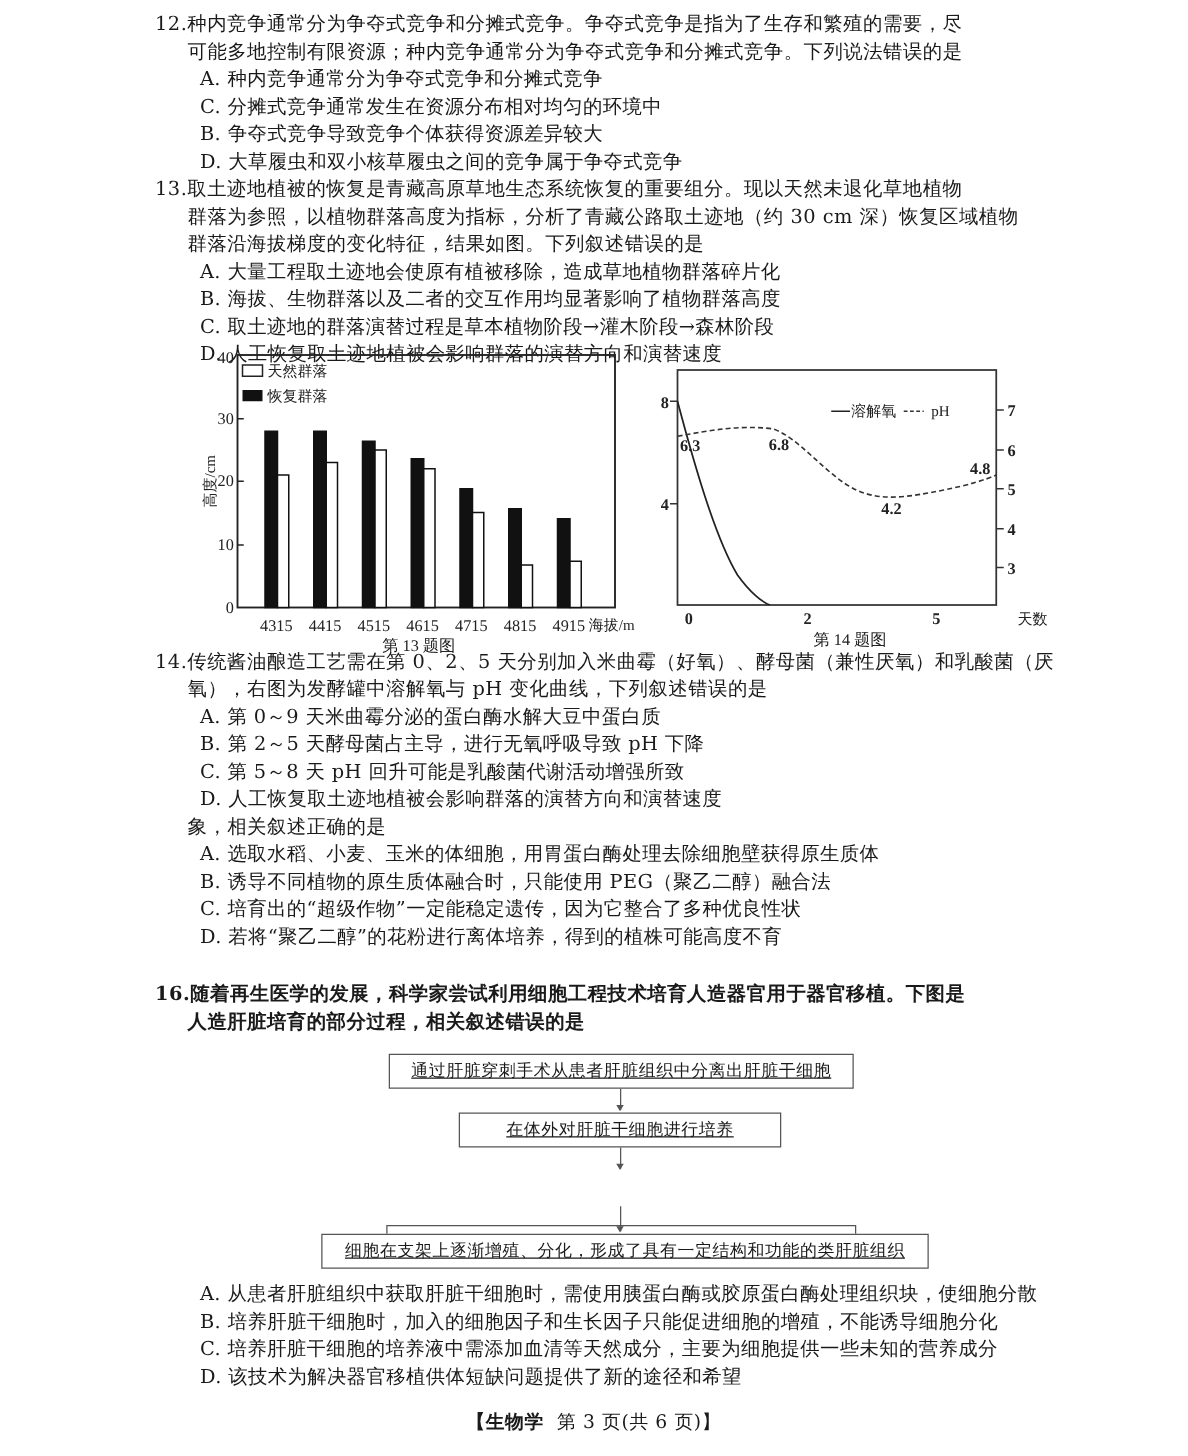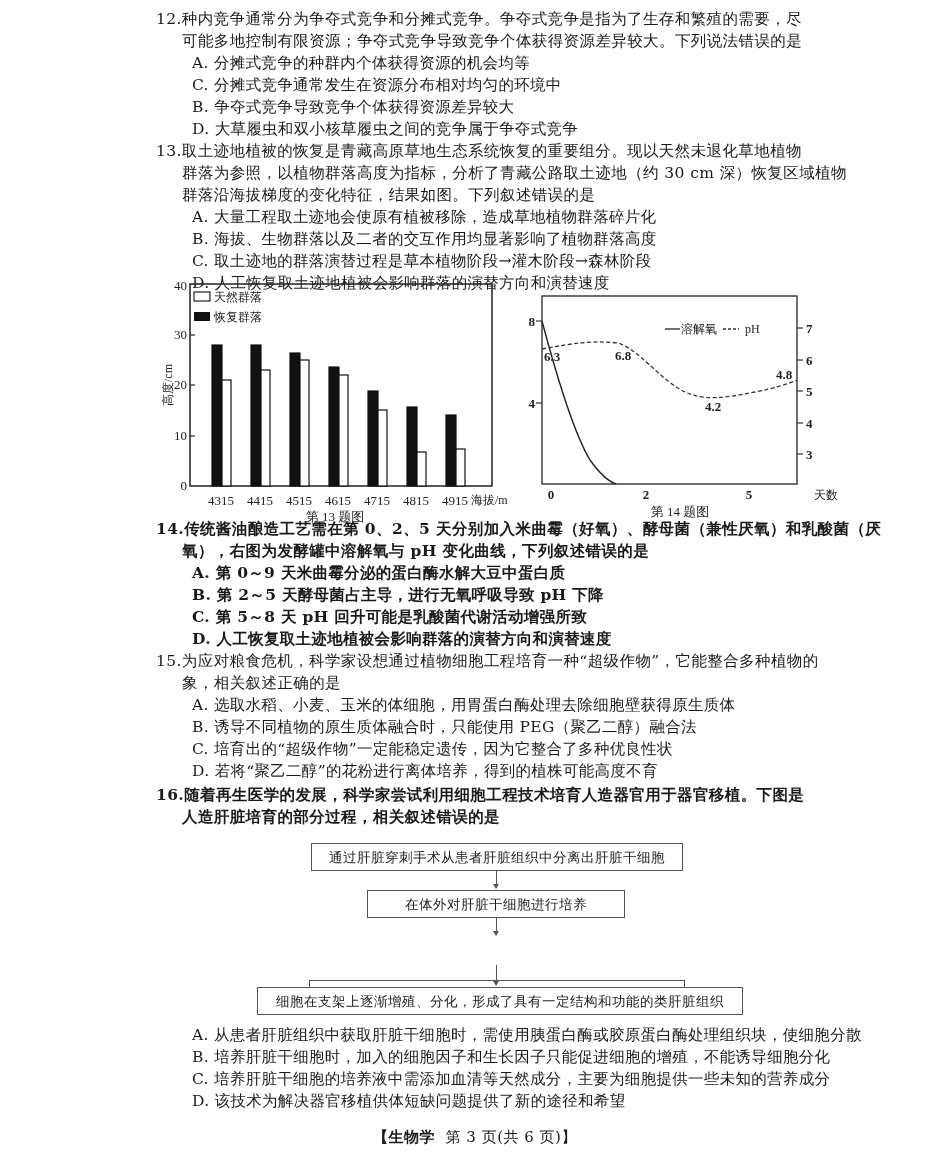--- a/index.html
+++ b/index.html
@@ -2,55 +2,56 @@
 <html><head>
 <meta charset="utf-8">
 <style>
   html, body { margin: 0; padding: 0; background: #ffffff; }
   body {
     width: 950px; height: 1165px; position: relative; overflow: hidden;
     font-family: "DejaVu Serif", "Liberation Serif", serif;
     color: #1a1a1a;
   }
   .page { position: absolute; left: 0; top: 0; width: 950px; height: 1165px; }
-  .q { position: absolute; left: 124px; width: 760px; font-size: 15.5px; line-height: 22px; margin-left: 32px; }
+  .q { position: absolute; left: 124px; width: 760px; font-size: 15.5px; line-height: 22px; }
   .stem-line { white-space: nowrap; letter-spacing: 0.4px; }
   .stem-cont { padding-left: 26px; white-space: nowrap; letter-spacing: 0.4px; }
   .opt { padding-left: 36px; white-space: nowrap; letter-spacing: 0.3px; }
 
   .fig { position: absolute; }
   .fig svg text { font-family: "Liberation Serif", "DejaVu Serif", serif; }
 
   .flow { position: absolute; left: 255px; top: 840px; width: 480px; }
   .flow-box {
     position: absolute; border: 1.2px solid #555; background: #fff;
     font-size: 13.5px; text-align: center; line-height: 26px; height: 26px; white-space: nowrap;
     letter-spacing: 0.5px;
+    text-decoration: underline;
   }
   .flow-arrow { position: absolute; width: 1px; background: #555; }
   .flow-arrow::after {
     content: ""; position: absolute; left: -3px; bottom: -1px;
     border-left: 3.5px solid transparent; border-right: 3.5px solid transparent;
     border-top: 5px solid #555;
   }
   .footer {
     position: absolute; left: 0; width: 950px; top: 1128px; text-align: center;
     font-size: 15px; letter-spacing: 0.5px;
   }
   .footer .b { font-weight: bold; }
 </style>
 </head>
 <body>
 
 <div class="page">
 
   <div class="q" style="top:8px;">
     <div class="stem-line"><span class="num">12.</span><span>种内竞争通常分为争夺式竞争和分摊式竞争。争夺式竞争是指为了生存和繁殖的需要，尽</span></div>
-    <div class="stem-cont">可能多地控制有限资源；争夺式竞争导致竞争个体获得资源差异较大。下列说法错误的是</div>
-    <div class="opt">A. 分摊式竞争的种群内个体获得资源的机会均等</div>
+    <div class="stem-cont">可能多地控制有限资源；种内竞争通常分为争夺式竞争和分摊式竞争。下列说法错误的是</div>
+    <div class="opt">A. 种内竞争通常分为争夺式竞争和分摊式竞争</div>
     <div class="opt">C. 分摊式竞争通常发生在资源分布相对均匀的环境中</div>
     <div class="opt">B. 争夺式竞争导致竞争个体获得资源差异较大</div>
     <div class="opt">D. 大草履虫和双小核草履虫之间的竞争属于争夺式竞争</div>
   </div>
 
   <div class="q" style="top:140px;">
     <div class="stem-line"><span class="num">13.</span><span>取土迹地植被的恢复是青藏高原草地生态系统恢复的重要组分。现以天然未退化草地植物</span></div>
     <div class="stem-cont">群落为参照，以植物群落高度为指标，分析了青藏公路取土迹地（约 30 cm 深）恢复区域植物</div>
     <div class="stem-cont">群落沿海拔梯度的变化特征，结果如图。下列叙述错误的是</div>
     <div class="opt">A. 大量工程取土迹地会使原有植被移除，造成草地植物群落碎片化</div>
@@ -169,31 +170,30 @@
       <g font-size="13" fill="#222" font-weight="bold" text-anchor="middle">
         <text x="41" y="219">0</text>
         <text x="136" y="219">2</text>
         <text x="239" y="219">5</text>
       </g>
       <text x="304" y="219" font-size="12" fill="#222">天数</text>
       <text x="170" y="236" font-size="13" text-anchor="middle" fill="#222">第 14 题图</text>
     </svg>
   </div>
 
-  <div class="q" style="top:518px;font-weight:bold;">
+  <div class="q" style="top:518px;">
     <div class="stem-line"><span class="num">14.</span><span>传统酱油酿造工艺需在第 0、2、5 天分别加入米曲霉（好氧）、酵母菌（兼性厌氧）和乳酸菌（厌</span></div>
     <div class="stem-cont">氧），右图为发酵罐中溶解氧与 pH 变化曲线，下列叙述错误的是</div>
     <div class="opt">A. 第 0～9 天米曲霉分泌的蛋白酶水解大豆中蛋白质</div>
     <div class="opt">B. 第 2～5 天酵母菌占主导，进行无氧呼吸导致 pH 下降</div>
     <div class="opt">C. 第 5～8 天 pH 回升可能是乳酸菌代谢活动增强所致</div>
     <div class="opt">D. 人工恢复取土迹地植被会影响群落的演替方向和演替速度</div>
   </div>
 
   <div class="q" style="top:650px;">
-    <div class="stem-line"><span class="num">15.</span><span>为应对粮食危机，科学家设想通过植物细胞工程培育一种“超级作物”，它能整合多种植物的</span></div>
     <div class="stem-cont">象，相关叙述正确的是</div>
     <div class="opt">A. 选取水稻、小麦、玉米的体细胞，用胃蛋白酶处理去除细胞壁获得原生质体</div>
     <div class="opt">B. 诱导不同植物的原生质体融合时，只能使用 PEG（聚乙二醇）融合法</div>
     <div class="opt">C. 培育出的“超级作物”一定能稳定遗传，因为它整合了多种优良性状</div>
     <div class="opt">D. 若将“聚乙二醇”的花粉进行离体培养，得到的植株可能高度不育</div>
   </div>
 
   <div class="q" style="top:784px;font-weight:bold;">
     <div class="stem-line"><span class="num">16.</span><span>随着再生医学的发展，科学家尝试利用细胞工程技术培育人造器官用于器官移植。下图是</span></div>
     <div class="stem-cont">人造肝脏培育的部分过程，相关叙述错误的是</div>

